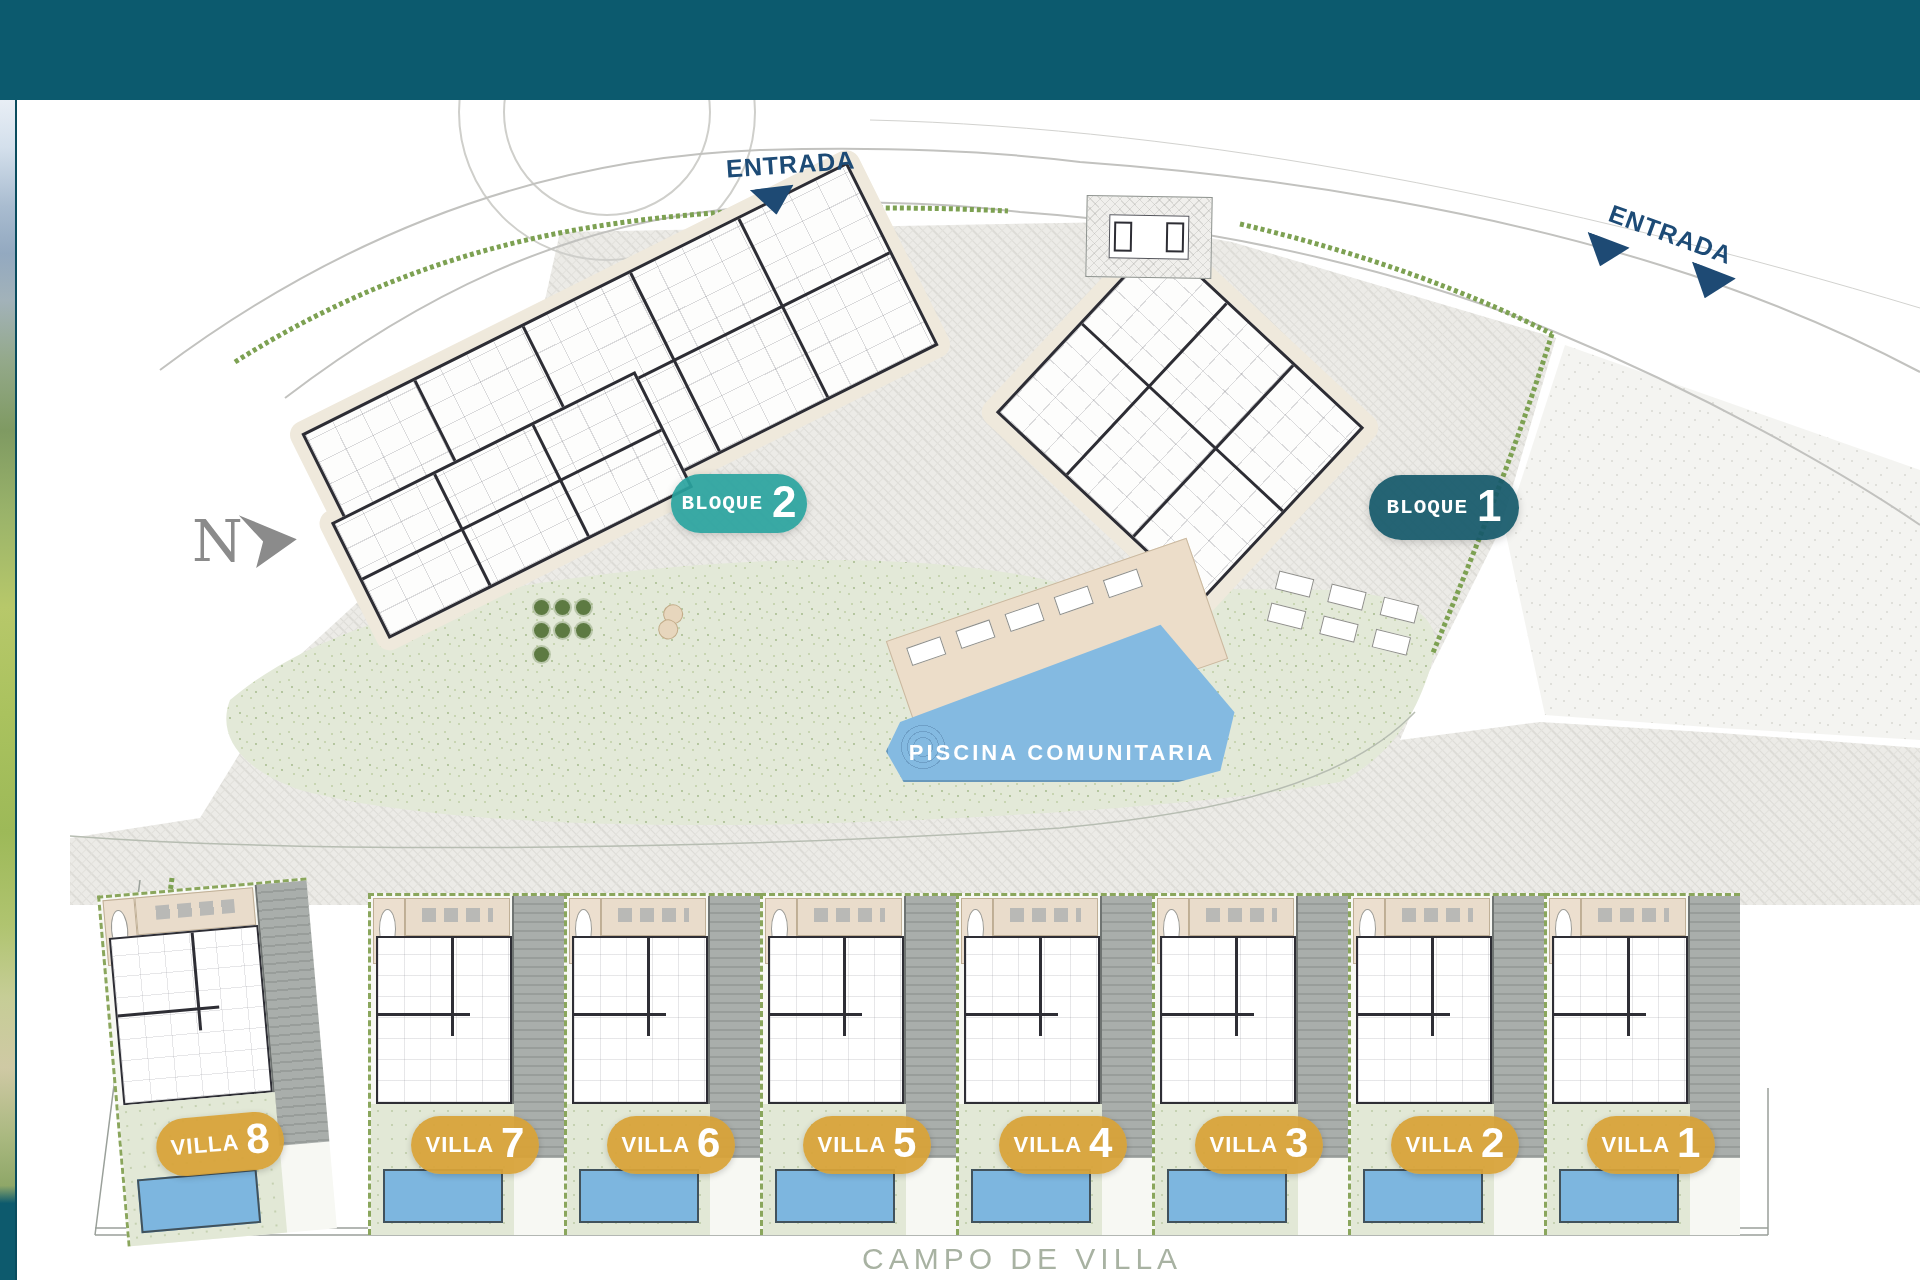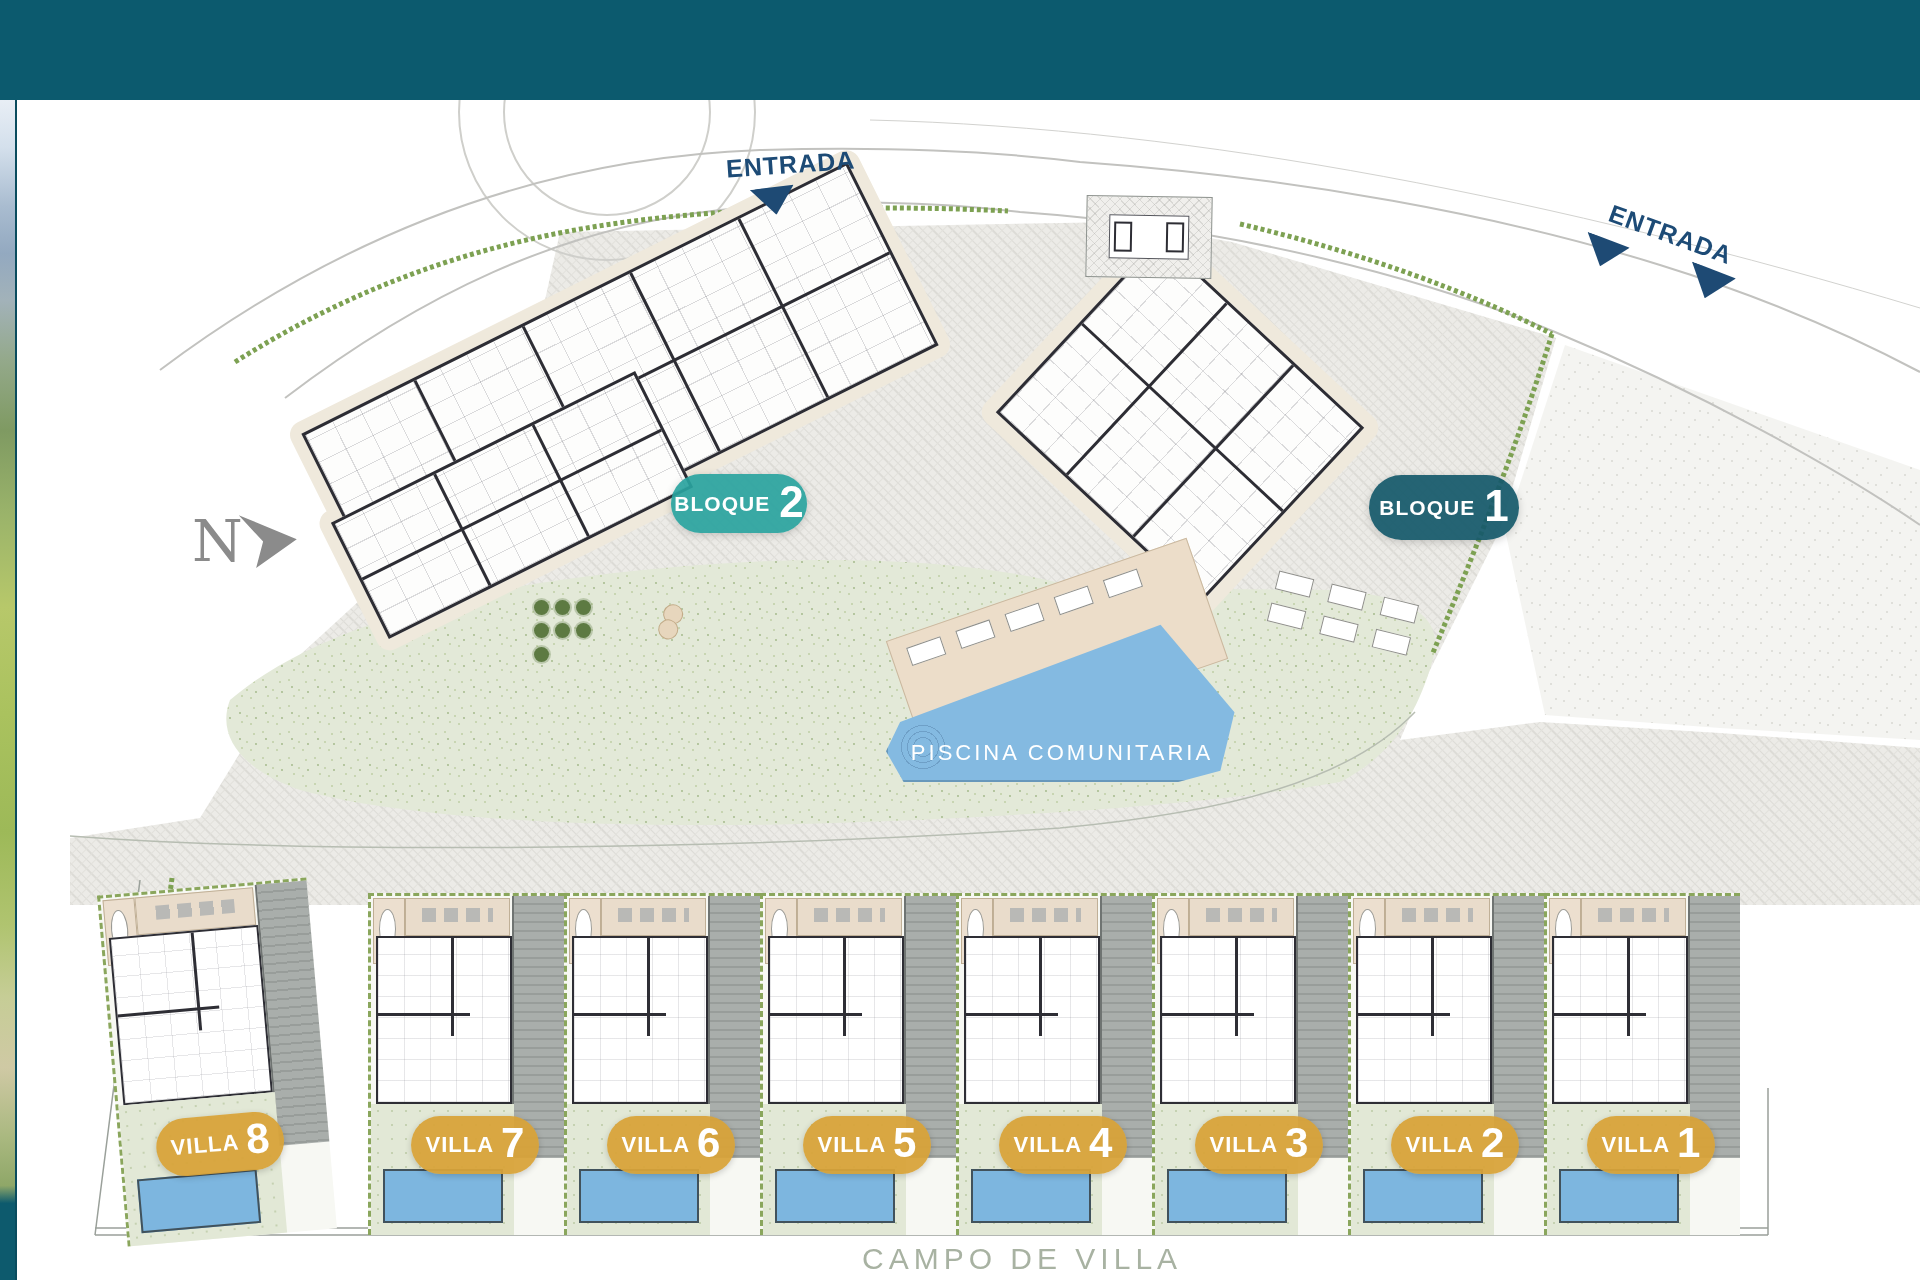--- a/index.html
+++ b/index.html
@@ -29,35 +29,35 @@
       #fdfdfc;}
   .bldg::before{content:"";position:absolute;left:0;right:0;top:48%;height:3px;background:#2d2d34;}
   .bldg .w{position:absolute;top:0;bottom:0;width:3px;background:#2d2d34;}
   .b2main{left:315px;top:287px;width:610px;height:205px;transform:rotate(-26.5deg);}
   .b2ext {left:342px;top:440px;width:340px;height:130px;transform:rotate(-26.5deg);}
   .b1    {left:1040px;top:300px;width:280px;height:240px;transform:rotate(43deg);}
 
   
   .bpill{position:absolute;display:flex;align-items:center;justify-content:center;gap:9px;
     border-radius:40px;color:#fff;z-index:6;box-shadow:0 2px 8px rgba(0,0,0,.18);cursor:pointer;}
-  .bpill .blabel{font-size:21px;font-weight:600;letter-spacing:1px;}
+  .bpill .blabel{font-size:21px;font-weight:600;letter-spacing:1px;font-family:Liberation Mono, monospace;}
   .bpill .bnum{font-size:44px;font-weight:800;line-height:1;margin-top:-4px;}
   .pill-b2{left:671px;top:474px;width:136px;height:59px;background:rgba(41,163,158,.92);}
   .pill-b1{left:1369px;top:475px;width:150px;height:65px;background:rgba(21,89,107,.93);}
 
   
   .pool{position:absolute;left:886px;top:620px;width:352px;height:162px;background:#84bae1;z-index:3;
     clip-path:polygon(78% 3%, 99% 57%, 95% 93%, 83% 100%, 5% 100%, 0% 81%, 4% 63%);
     box-shadow:inset 0 0 0 2px rgba(52,88,118,.35);}
   .pool-steps{position:absolute;left:8px;bottom:6px;width:58px;height:58px;border-radius:50%;
     background:radial-gradient(circle, transparent 0 9px, rgba(70,110,150,.35) 9px 10px,
       transparent 10px 15px, rgba(70,110,150,.35) 15px 16px, transparent 16px 21px,
       rgba(70,110,150,.35) 21px 22px, transparent 22px);}
   .pool-label{position:absolute;left:0;right:0;bottom:16px;text-align:center;color:#ffffff;
-    font-size:22px;font-weight:400;letter-spacing:3px;}
+    font-size:22px;font-weight:700;letter-spacing:3px;}
   .deck{position:absolute;left:898px;top:586px;width:318px;height:128px;background:#ecddc9;
     border:1px solid #c9b89f;transform:rotate(-19deg);z-index:2;display:flex;flex-wrap:wrap;
     gap:12px 16px;padding:12px 16px;box-sizing:border-box;align-content:space-between;}
   .lounger{width:34px;height:17px;background:#fff;border:1.5px solid #8f8f8a;}
   .loungers-east{position:absolute;left:1262px;top:590px;width:176px;height:122px;
     transform:rotate(14deg);z-index:2;display:flex;flex-wrap:wrap;gap:14px 18px;align-content:flex-start;}
   .trees{position:absolute;left:534px;top:600px;width:70px;height:64px;z-index:2;display:flex;
     flex-wrap:wrap;gap:6px;}
   .tree{width:15px;height:15px;border-radius:50%;background:#5d7a42;box-shadow:0 0 0 2px rgba(93,122,66,.30);}
   .planter{position:absolute;left:660px;top:604px;width:22px;height:40px;z-index:2;transform:rotate(18deg);}

